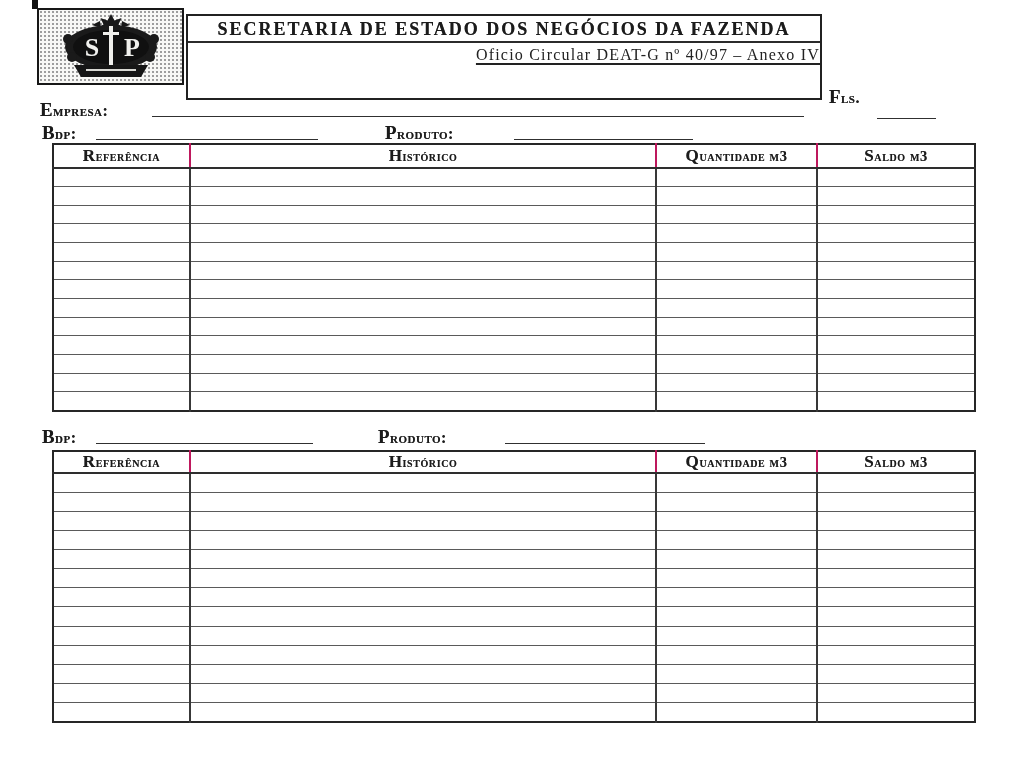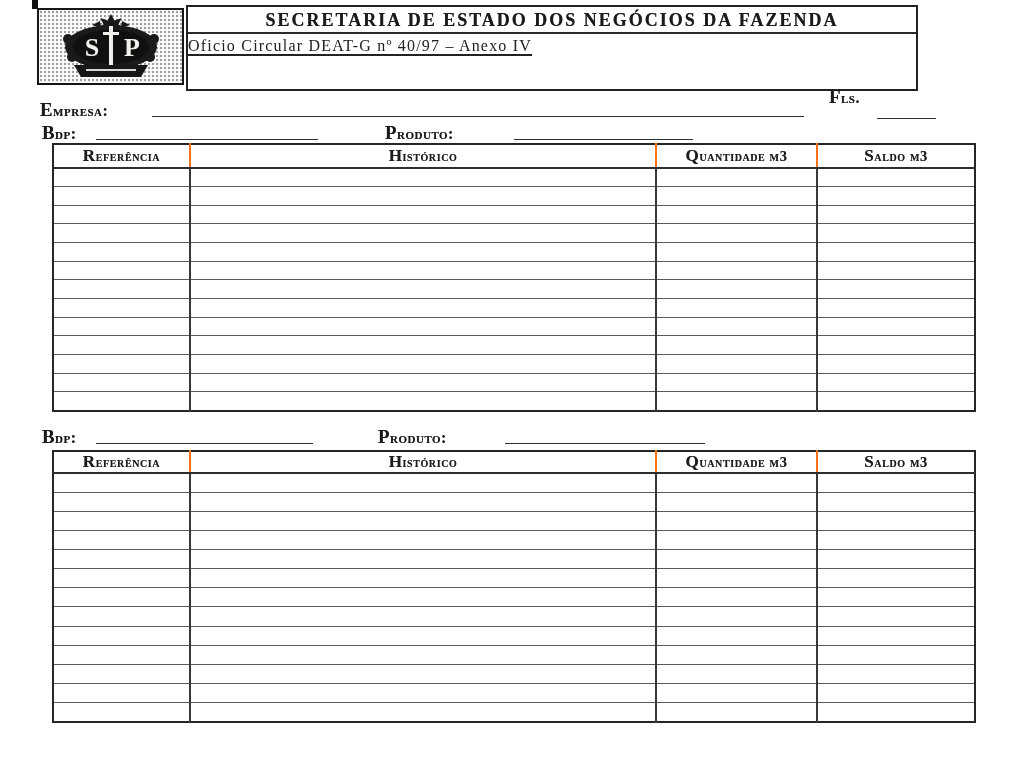--- a/index.html
+++ b/index.html
@@ -17,51 +17,51 @@
   
   .logo-box{
     position:absolute;left:37px;top:8px;width:147px;height:77px;box-sizing:border-box;
     border:2px solid #171717;
     background-color:#f8f8f6;
     background-image:radial-gradient(circle,#9a9a9a 0.7px,transparent 0.9px);
     background-size:4px 4px;
     display:flex;align-items:center;justify-content:center;
   }
   .header-box{
-    position:absolute;left:186px;top:5px;width:732px;height:86px;box-sizing:border-box;
+    position:absolute;left:186px;top:14px;width:636px;height:86px;box-sizing:border-box;
     border:2px solid #212121;padding-top:4px;
   }
   .org-line{
     font-size:18px;font-weight:bold;letter-spacing:2px;line-height:19px;
     text-align:center;color:#1b1b1b;text-shadow:0 0 0.5px rgba(20,20,20,.7);
     white-space:nowrap;
   }
   .header-divider{border-bottom:2px solid #2b2b2b;margin:2px 0 2px 0;}
   .doc-ref{
-    font-size:16px;letter-spacing:1.2px;text-align:left;line-height:20px;color:#222;
+    font-size:16px;letter-spacing:1.2px;text-align:right;line-height:20px;color:#222;
   }
   .doc-ref span{
     text-decoration:underline;text-decoration-thickness:1.5px;text-underline-offset:3px;
   }
 
   
   .lbl{
     position:absolute;font-weight:bold;font-size:16px;color:#1b1b1b;
     text-shadow:0 0 0.5px rgba(20,20,20,.65);letter-spacing:0.5px;white-space:nowrap;
   }
   .fill-line{position:absolute;height:0;border-bottom:1.6px solid #303030;}
 
   
   .ledger{
     position:absolute;left:52px;width:922px;border-collapse:collapse;table-layout:fixed;
     border:2px solid #262626;
   }
   .ledger th,.ledger td{padding:0;margin:0;}
   .ledger th{
-    border-left:2px solid #f97316;border-bottom:2px solid #2e2e2e;
+    border-left:2px solid #be185d;border-bottom:2px solid #2e2e2e;
     font-size:14.5px;font-weight:bold;text-align:center;vertical-align:middle;
     color:#1c1c1c;text-shadow:0 0 0.5px rgba(20,20,20,.6);letter-spacing:0.6px;
   }
   .ledger td{
     border-left:2px solid #383838;border-top:1px solid #5a5a5a;
   }
   .ledger th:first-child,.ledger td:first-child{border-left:none;}
   .t1 thead tr{height:24px;}
   .t1 tbody tr{height:18.66px;}
   .t2 thead tr{height:22px;}

